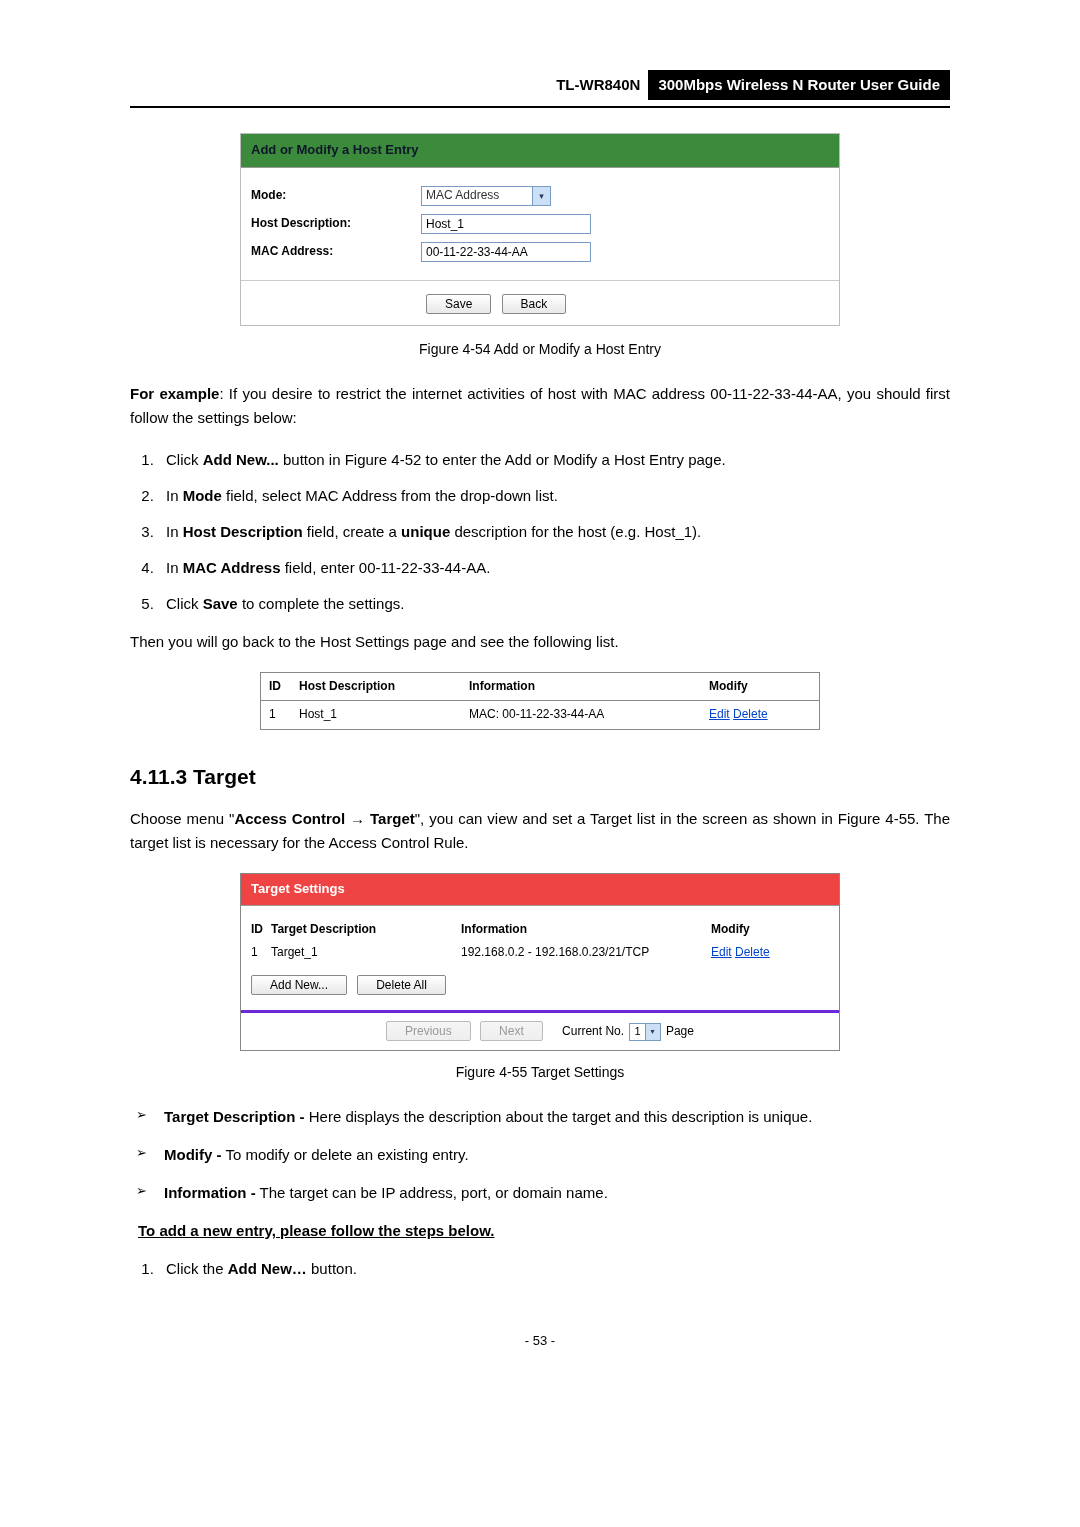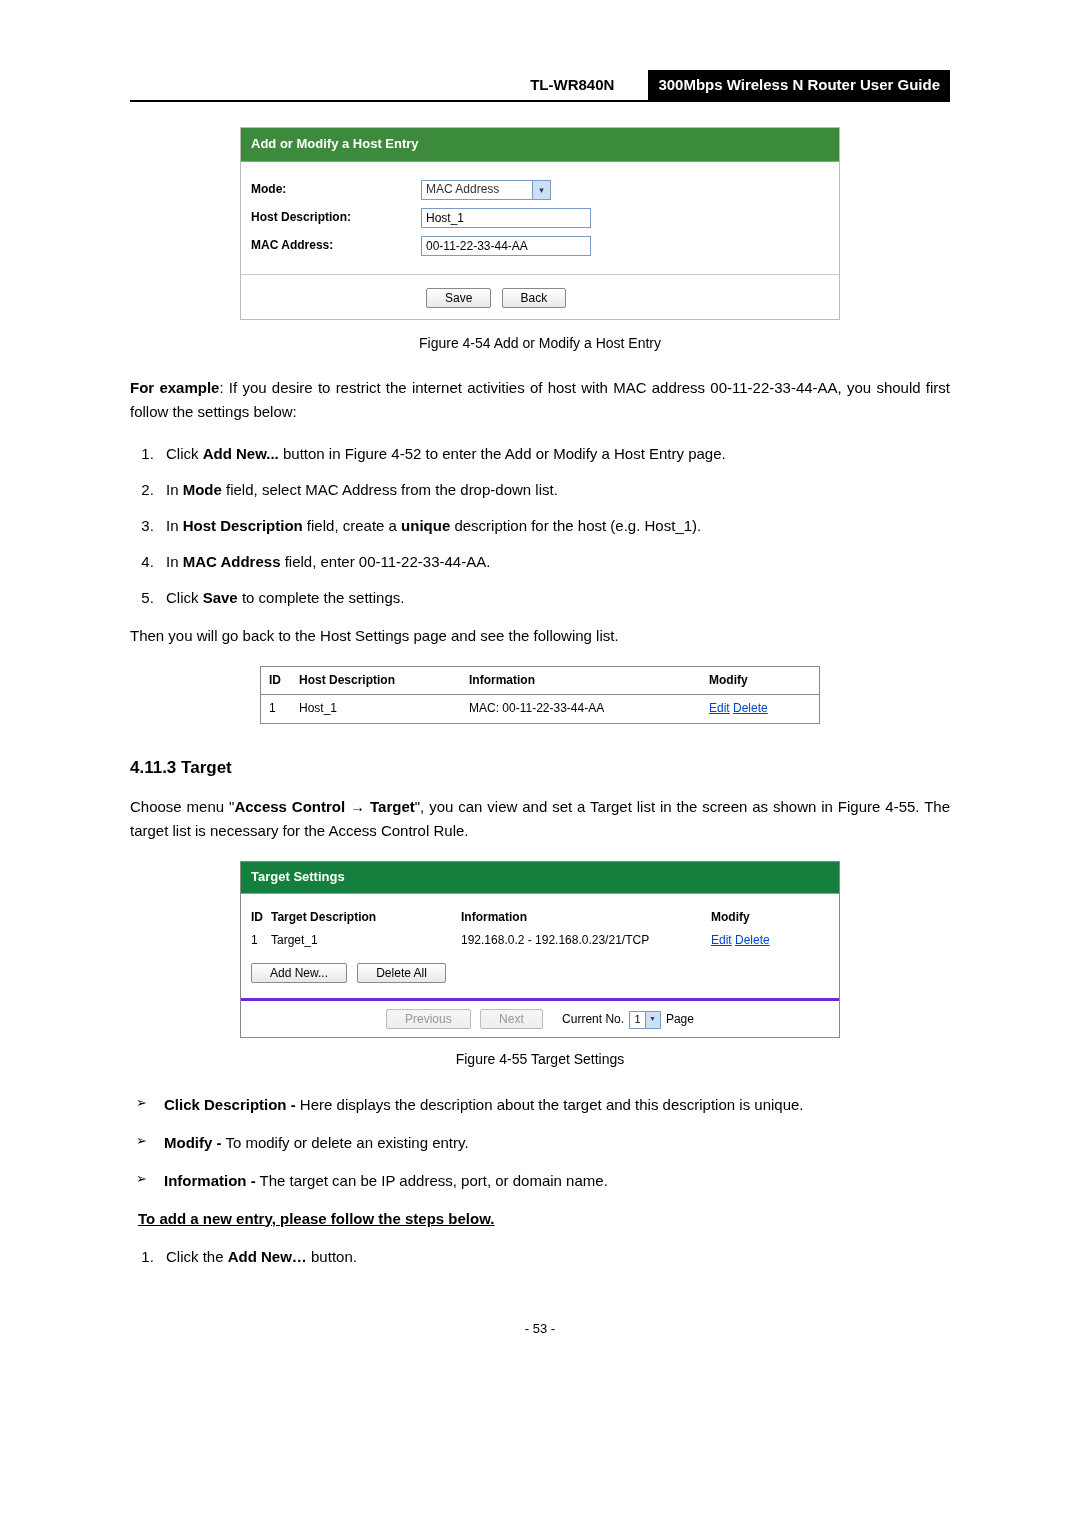--- a/index.html
+++ b/index.html
@@ -10,21 +10,21 @@
       margin: 0 auto;
       padding: 70px 130px 40px 130px;
       color: #000;
       font-size: 15px;
       line-height: 1.6;
     }
     .header-bar {
       display: flex;
       justify-content: flex-end;
       align-items: center;
-      gap: 26px;
+      margin-bottom: 6px;
     }
     .model-box {
       background: #fff;
       color: #000;
       font-weight: bold;
       padding: 3px 8px;
       font-size: 15px;
     }
     .title-box {
       background: #000;
@@ -38,21 +38,21 @@
       margin-bottom: 25px;
     }
     .panel {
       border: 1px solid #bbb;
       margin: 0 auto 12px auto;
       width: 600px;
       background: #fff;
     }
     .panel-header {
       background: #3c8a3c;
-      color: #ffffff;
+      color: #0f172a;
       font-weight: bold;
       font-size: 13px;
       padding: 6px 10px;
       border-bottom: 1px solid #999;
     }
     .panel-body {
       padding: 18px 10px 10px 10px;
     }
     .form-row {
       display: flex;
@@ -138,31 +138,31 @@
       padding: 4px 8px;
     }
     .host-table-header { font-weight: bold; border-bottom: 1px solid #888; }
     .col-id { width: 30px; }
     .col-desc { width: 170px; }
     .col-info { width: 240px; }
     .col-modify { width: 100px; }
     .link { color: #0044cc; text-decoration: underline; cursor: pointer; }
     .section-heading {
       font-weight: bold;
-      font-size: 17px;
+      font-size: 21px;
       margin-bottom: 14px;
     }
     .target-panel {
       border: 1.5px solid #888;
       width: 600px;
       margin: 0 auto 10px auto;
       background: #fff;
     }
     .target-header {
-      background: #15803d;
+      background: #ef4444;
       color: #fff;
       font-weight: bold;
       font-size: 13px;
       padding: 5px 10px;
       border-bottom: 1px solid #999;
     }
     .target-body { padding: 14px 10px; }
     .target-table-header {
       display: flex;
       font-size: 12px;
@@ -311,21 +311,21 @@
     <span class="page-select">
       <span class="page-select-text">1</span>
       <span class="page-select-arrow">▾</span>
     </span>
     <span>Page</span>
   </div>
 </div>
 <div class="figure-caption">Figure 4-55    Target Settings</div>
 
 <ul class="bullets">
-  <li><b>Click Description -</b><span> Here displays the description about the target and this description is unique.</span></li>
+  <li><b>Target Description -</b><span> Here displays the description about the target and this description is unique.</span></li>
   <li><b>Modify -</b><span> To modify or delete an existing entry.</span></li>
   <li><b>Information -</b><span> The target can be IP address, port, or domain name.</span></li>
 </ul>
 
 <p style="font-weight:bold; margin:6px 0 14px 8px;text-decoration:underline;">To add a new entry, please follow the steps below.</p>
 
 <ol class="steps">
   <li><span>Click the </span><b>Add New…</b><span> button.</span></li>
 </ol>
 

